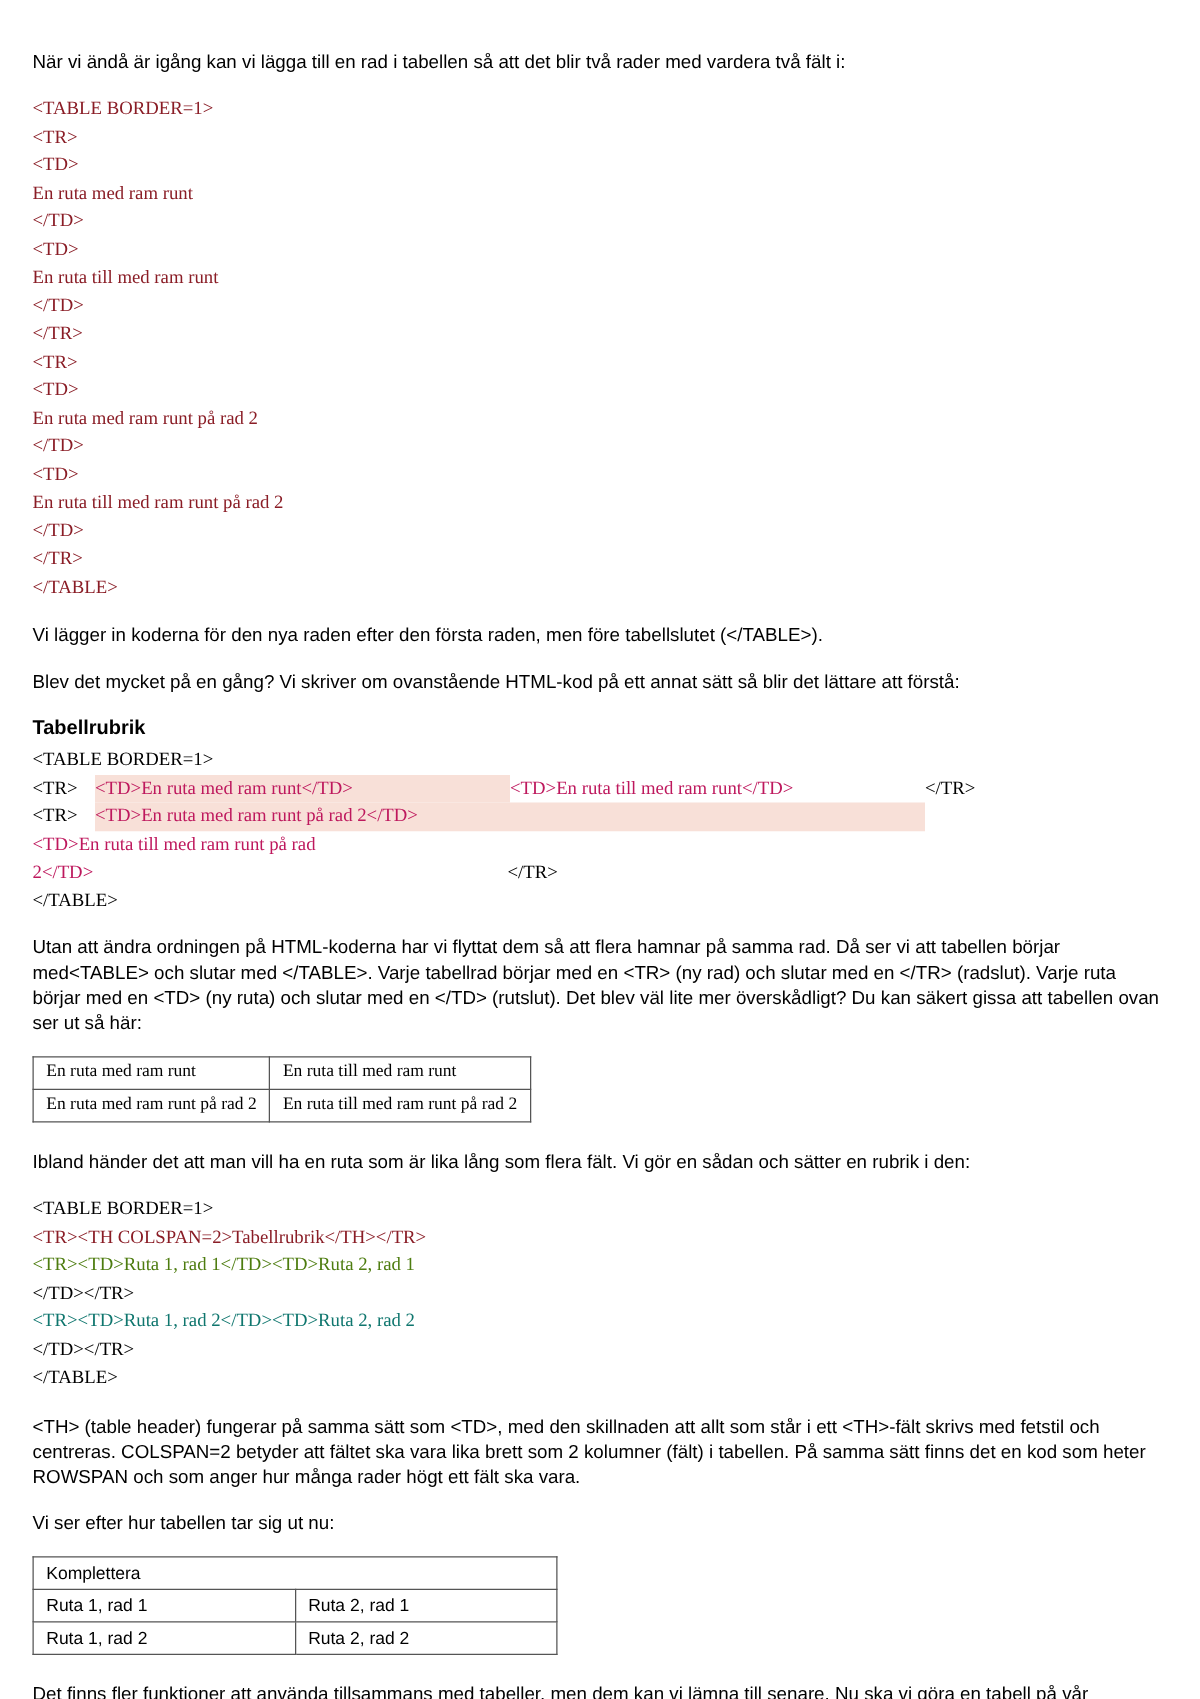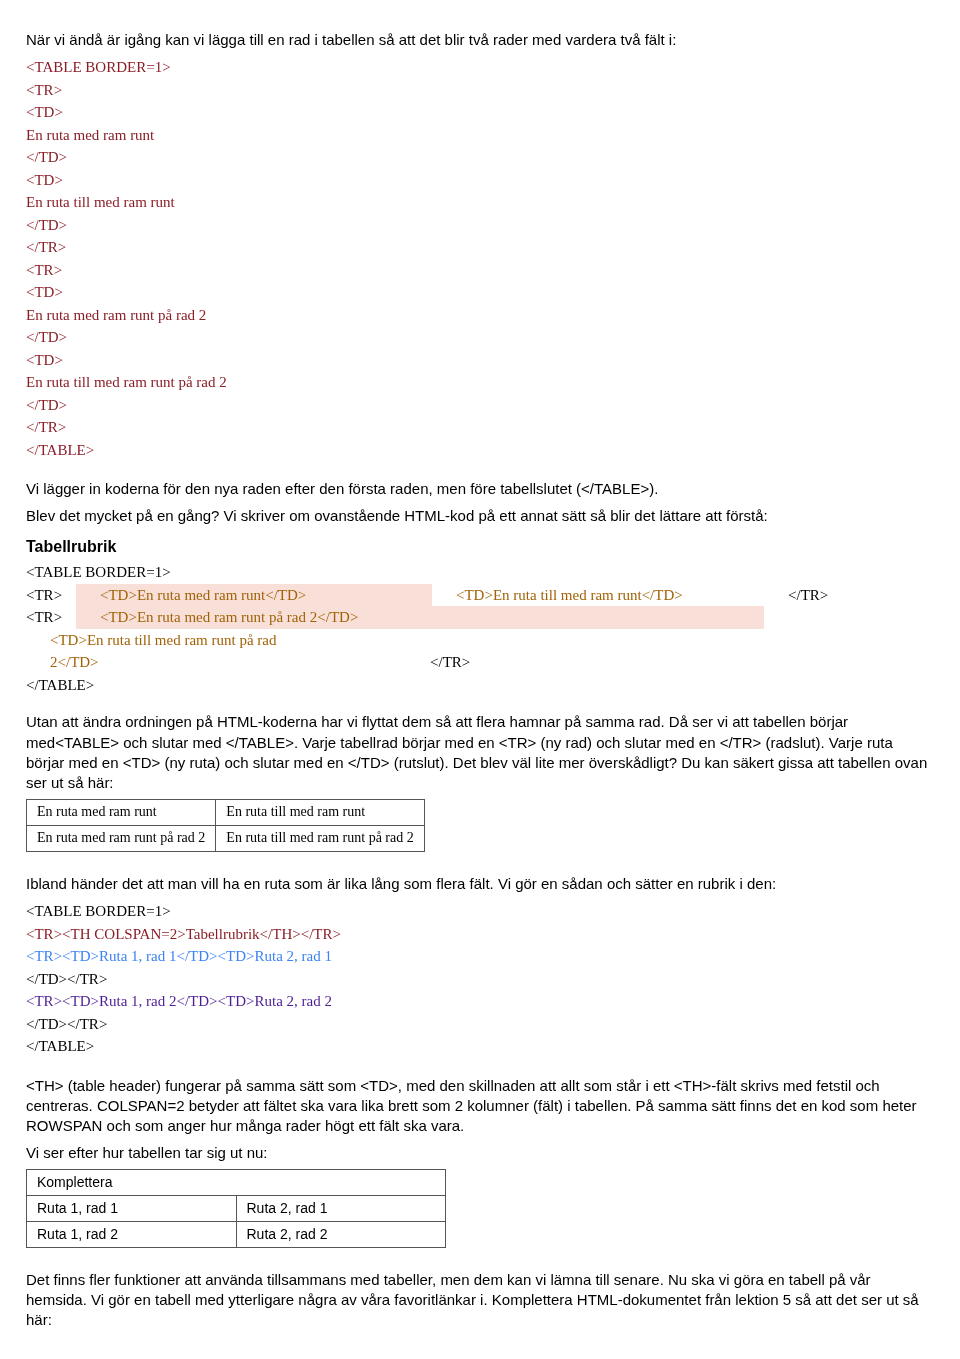--- a/index.html
+++ b/index.html
@@ -13,37 +13,37 @@
     box-sizing: border-box;
   }
   .code {
     font-family: Georgia, 'Times New Roman', serif;
     color: #8a1d26;
     font-size: 15px;
     line-height: 1.5;
     margin: 4px 0 18px 0;
   }
   .code div { white-space: pre-wrap; }
-  p { margin: 6px 0; }
+  p { margin: 16px 0; }
   .h { font-weight: bold; font-size: 16px; margin: 10px 0 4px 0; }
   .tablex {
     margin: 4px 0 16px 0;
   }
   .tline {
     display: flex;
     flex-wrap: wrap;
     align-items: stretch;
     font-family: Georgia, 'Times New Roman', serif;
     font-size: 15px;
     line-height: 1.5;
   }
   .seg {
     padding: 0 2px 0 0;
   }
-  .seg.red { color: #a16207; padding-left: 24px; }
+  .seg.red { color: #be185d; }
   .seg.hl { background: #f8e0d8; }
   .rendered {
     border-collapse: collapse;
     margin: 6px 0 22px 0;
   }
   .rendered td, .rendered th {
     border: 1px solid #555;
     padding: 3px 10px;
     font-family: Georgia, 'Times New Roman', serif;
     font-size: 14px;
@@ -129,23 +129,23 @@
     <td>En ruta till med ram runt på rad 2</td>
   </tr>
 </tbody>
   </table>
 
 <p>Ibland händer det att man vill ha en ruta som är lika lång som flera fält. Vi gör en sådan och sätter en rubrik i den:</p>
 
 <div class="code">
   <div style="color:#000">&lt;TABLE BORDER=1&gt;</div>
   <div>&lt;TR&gt;&lt;TH COLSPAN=2&gt;Tabellrubrik&lt;/TH&gt;&lt;/TR&gt;</div>
-  <div style="color:#3b82f6">&lt;TR&gt;&lt;TD&gt;Ruta 1, rad 1&lt;/TD&gt;&lt;TD&gt;Ruta 2, rad 1</div>
+  <div style="color:#4d7c0f">&lt;TR&gt;&lt;TD&gt;Ruta 1, rad 1&lt;/TD&gt;&lt;TD&gt;Ruta 2, rad 1</div>
   <div style="color:#000">&lt;/TD&gt;&lt;/TR&gt;</div>
-  <div style="color:#4c1d95">&lt;TR&gt;&lt;TD&gt;Ruta 1, rad 2&lt;/TD&gt;&lt;TD&gt;Ruta 2, rad 2</div>
+  <div style="color:#0f766e">&lt;TR&gt;&lt;TD&gt;Ruta 1, rad 2&lt;/TD&gt;&lt;TD&gt;Ruta 2, rad 2</div>
   <div style="color:#000">&lt;/TD&gt;&lt;/TR&gt;</div>
   <div style="color:#000">&lt;/TABLE&gt;</div>
 </div>
 
 <p>
   <span class="b">&lt;TH&gt;</span><span> (table header) fungerar på samma sätt som &lt;TD&gt;, med den skillnaden att allt som står i ett &lt;TH&gt;-fält skrivs med fetstil och centreras. </span><span class="b">COLSPAN=2</span><span> betyder att fältet ska vara lika brett som 2 kolumner (fält) i tabellen. På samma sätt finns det en kod som heter </span><span class="b">ROWSPAN</span><span> och som anger hur många rader högt ett fält ska vara.</span>
 </p>
 
 <p>Vi ser efter hur tabellen tar sig ut nu:</p>
 

